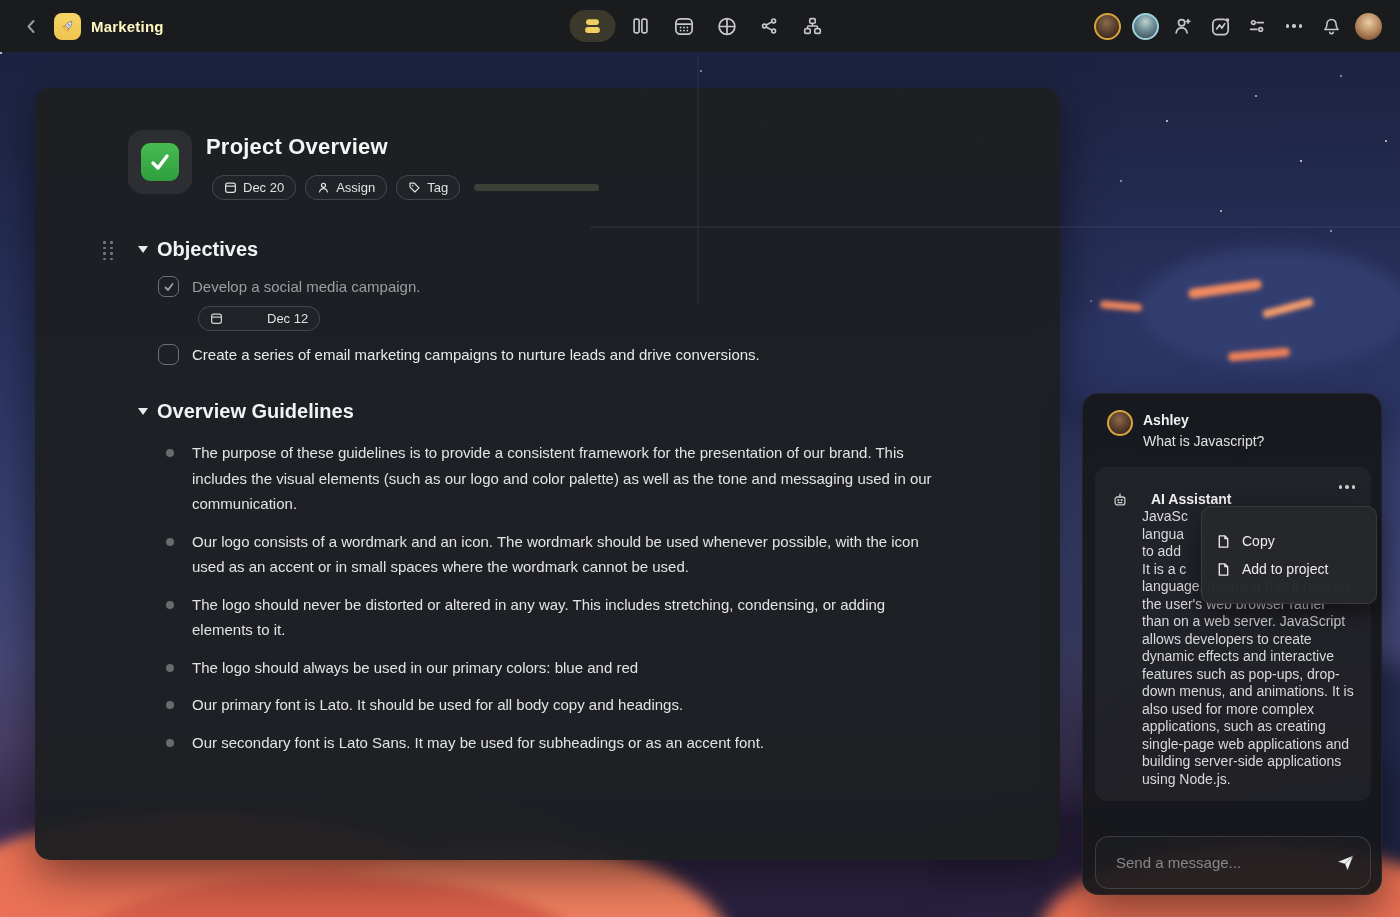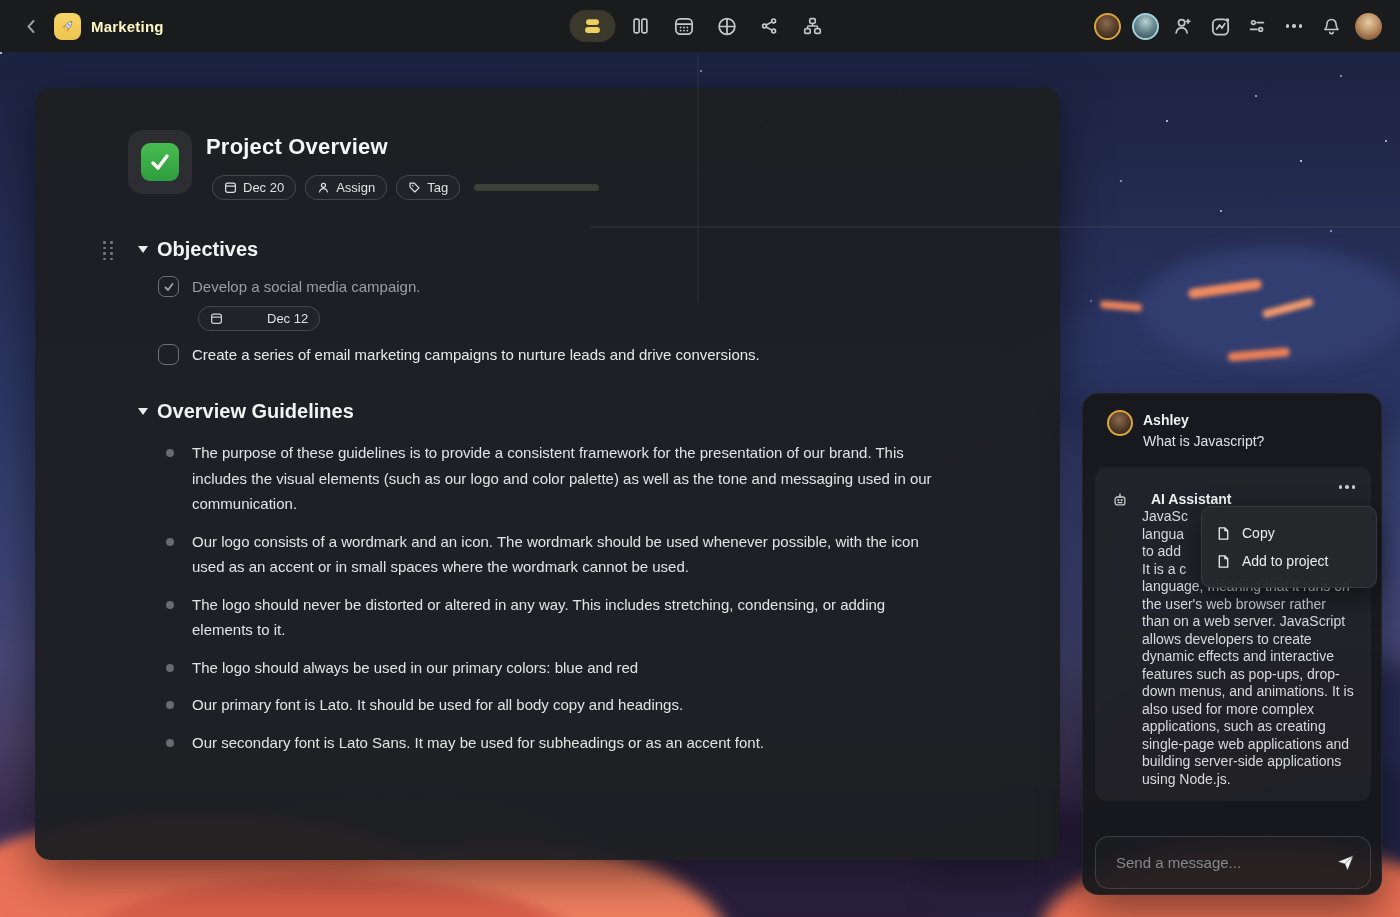--- a/index.html
+++ b/index.html
@@ -99,21 +99,21 @@
   .msg-name{font-size:14px;font-weight:700;color:#f0f1f1;line-height:20px;}
   .msg-text{font-size:14px;color:#dfe0e2;line-height:20px;margin-top:1px;}
   .ai-card{position:absolute;left:12px;top:73px;width:276px;height:334px;border-radius:12px;
     background:rgba(255,255,255,.045);box-sizing:border-box;}
   .ai-head{position:absolute;left:16px;top:24px;display:flex;gap:22px;}
   .ai-name{font-size:14px;font-weight:700;color:#f0f1f1;}
   .ai-more{position:absolute;right:14px;top:16px;background:none;border:none;cursor:pointer;padding:2px;}
   .ai-response{position:absolute;left:47px;top:41px;width:222px;font-size:14px;line-height:17.5px;
     color:#d8d9db;white-space:pre-line;}
   .ctx-menu{position:absolute;left:106px;top:39px;width:176px;border-radius:10px;background:rgba(38,39,43,.97);
-    border:1px solid rgba(255,255,255,.09);box-shadow:0 10px 26px rgba(0,0,0,.5);padding:12px 0;box-sizing:border-box;}
+    border:1px solid rgba(255,255,255,.09);box-shadow:0 10px 26px rgba(0,0,0,.5);padding:20px 0;box-sizing:border-box;}
   .ctx-item{display:flex;align-items:center;gap:11px;height:28px;padding:0 14px;cursor:pointer;color:#ededee;font-size:14px;}
   .input-bar{position:absolute;left:12px;top:442px;width:276px;height:53px;border-radius:14px;box-sizing:border-box;
     border:1px solid rgba(255,255,255,.14);background:rgba(255,255,255,.02);display:flex;align-items:center;padding:0 14px 0 18px;}
   .chat-input{flex:1;background:none;border:none;outline:none;color:#e8e9ea;font-size:15px;font-family:inherit;}
   .chat-input::placeholder{color:#85878b;}
   .send-btn{background:none;border:none;cursor:pointer;padding:0;display:flex;}
 
   svg{display:block;}
 </style>
 </head>

